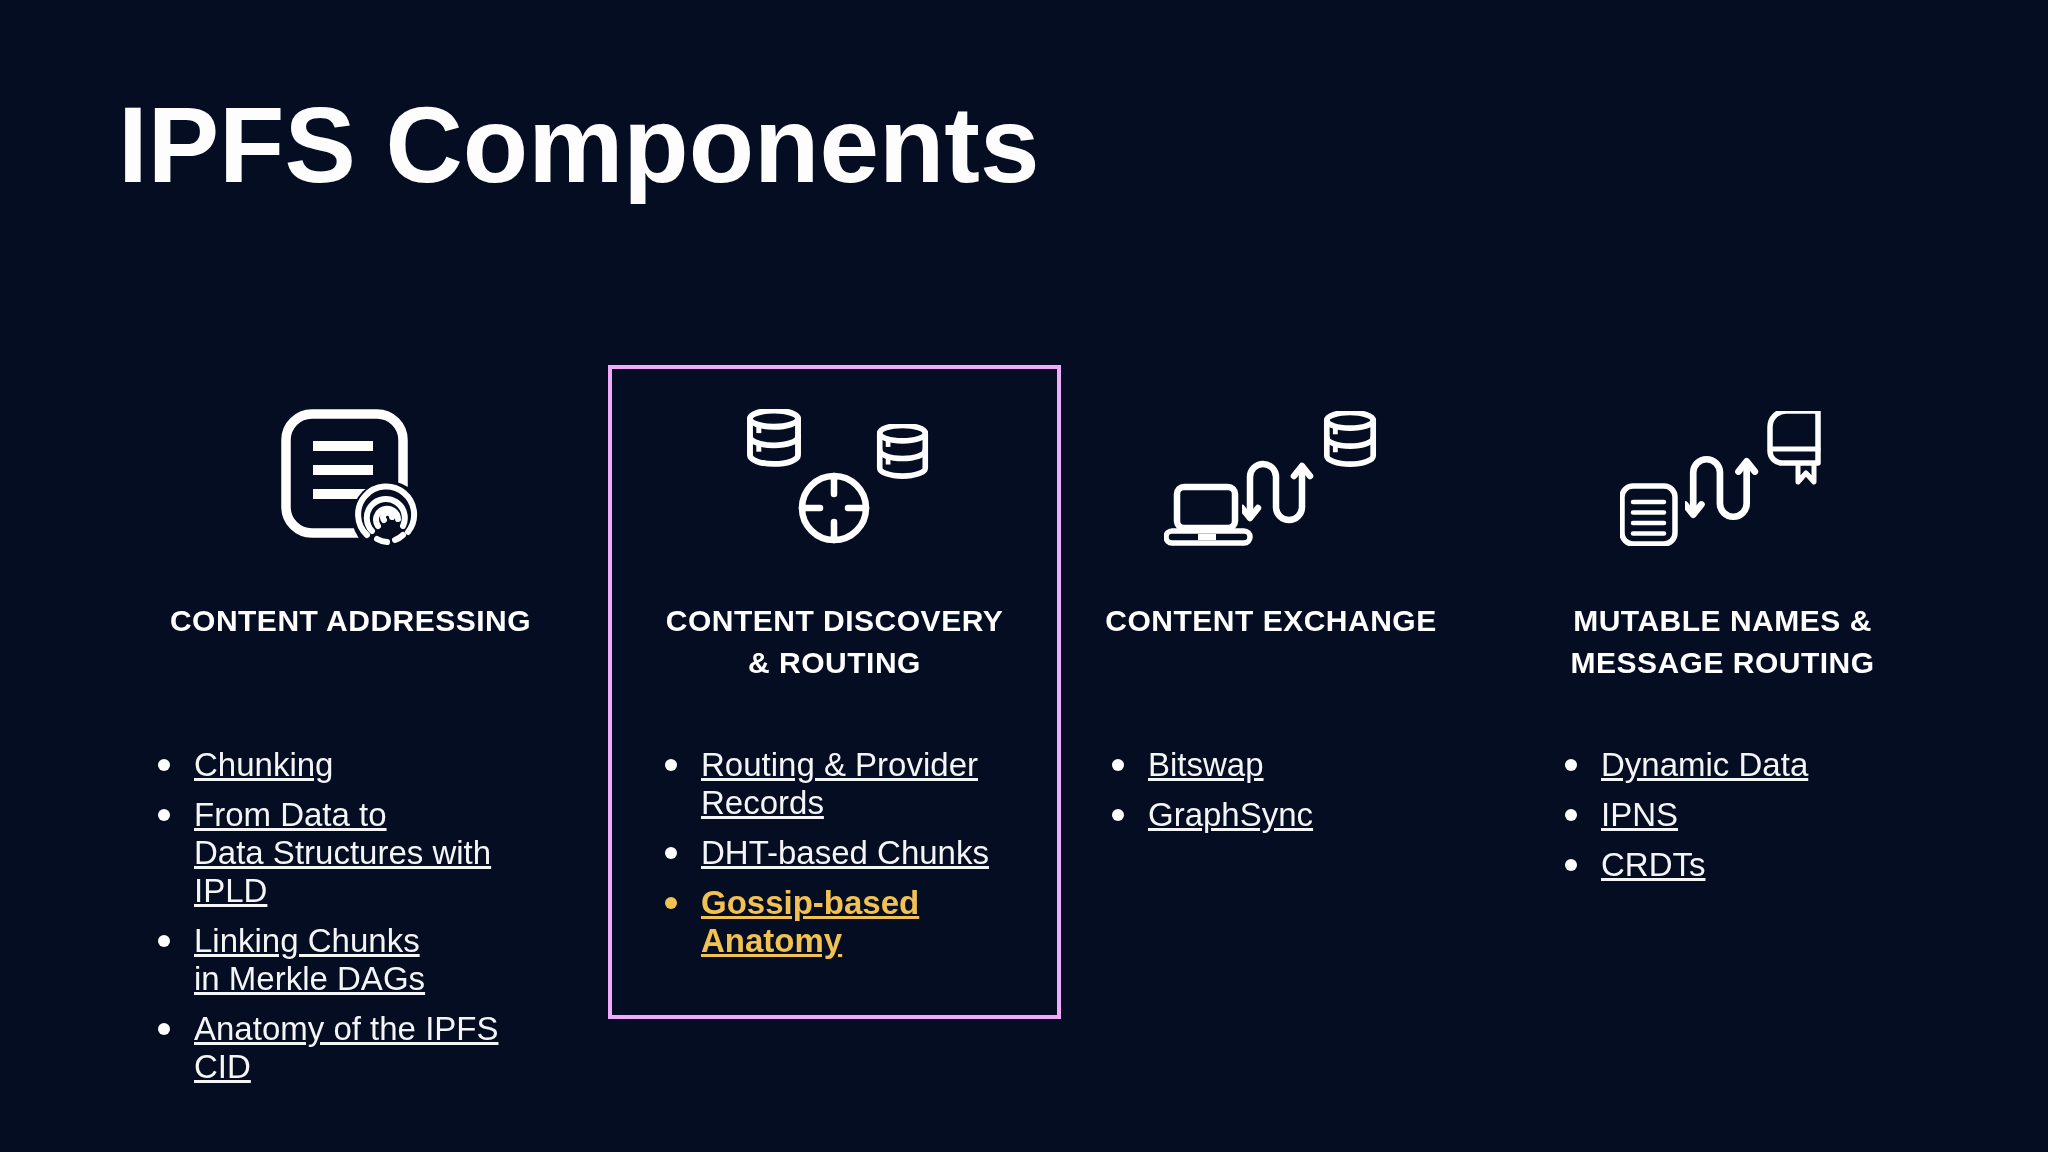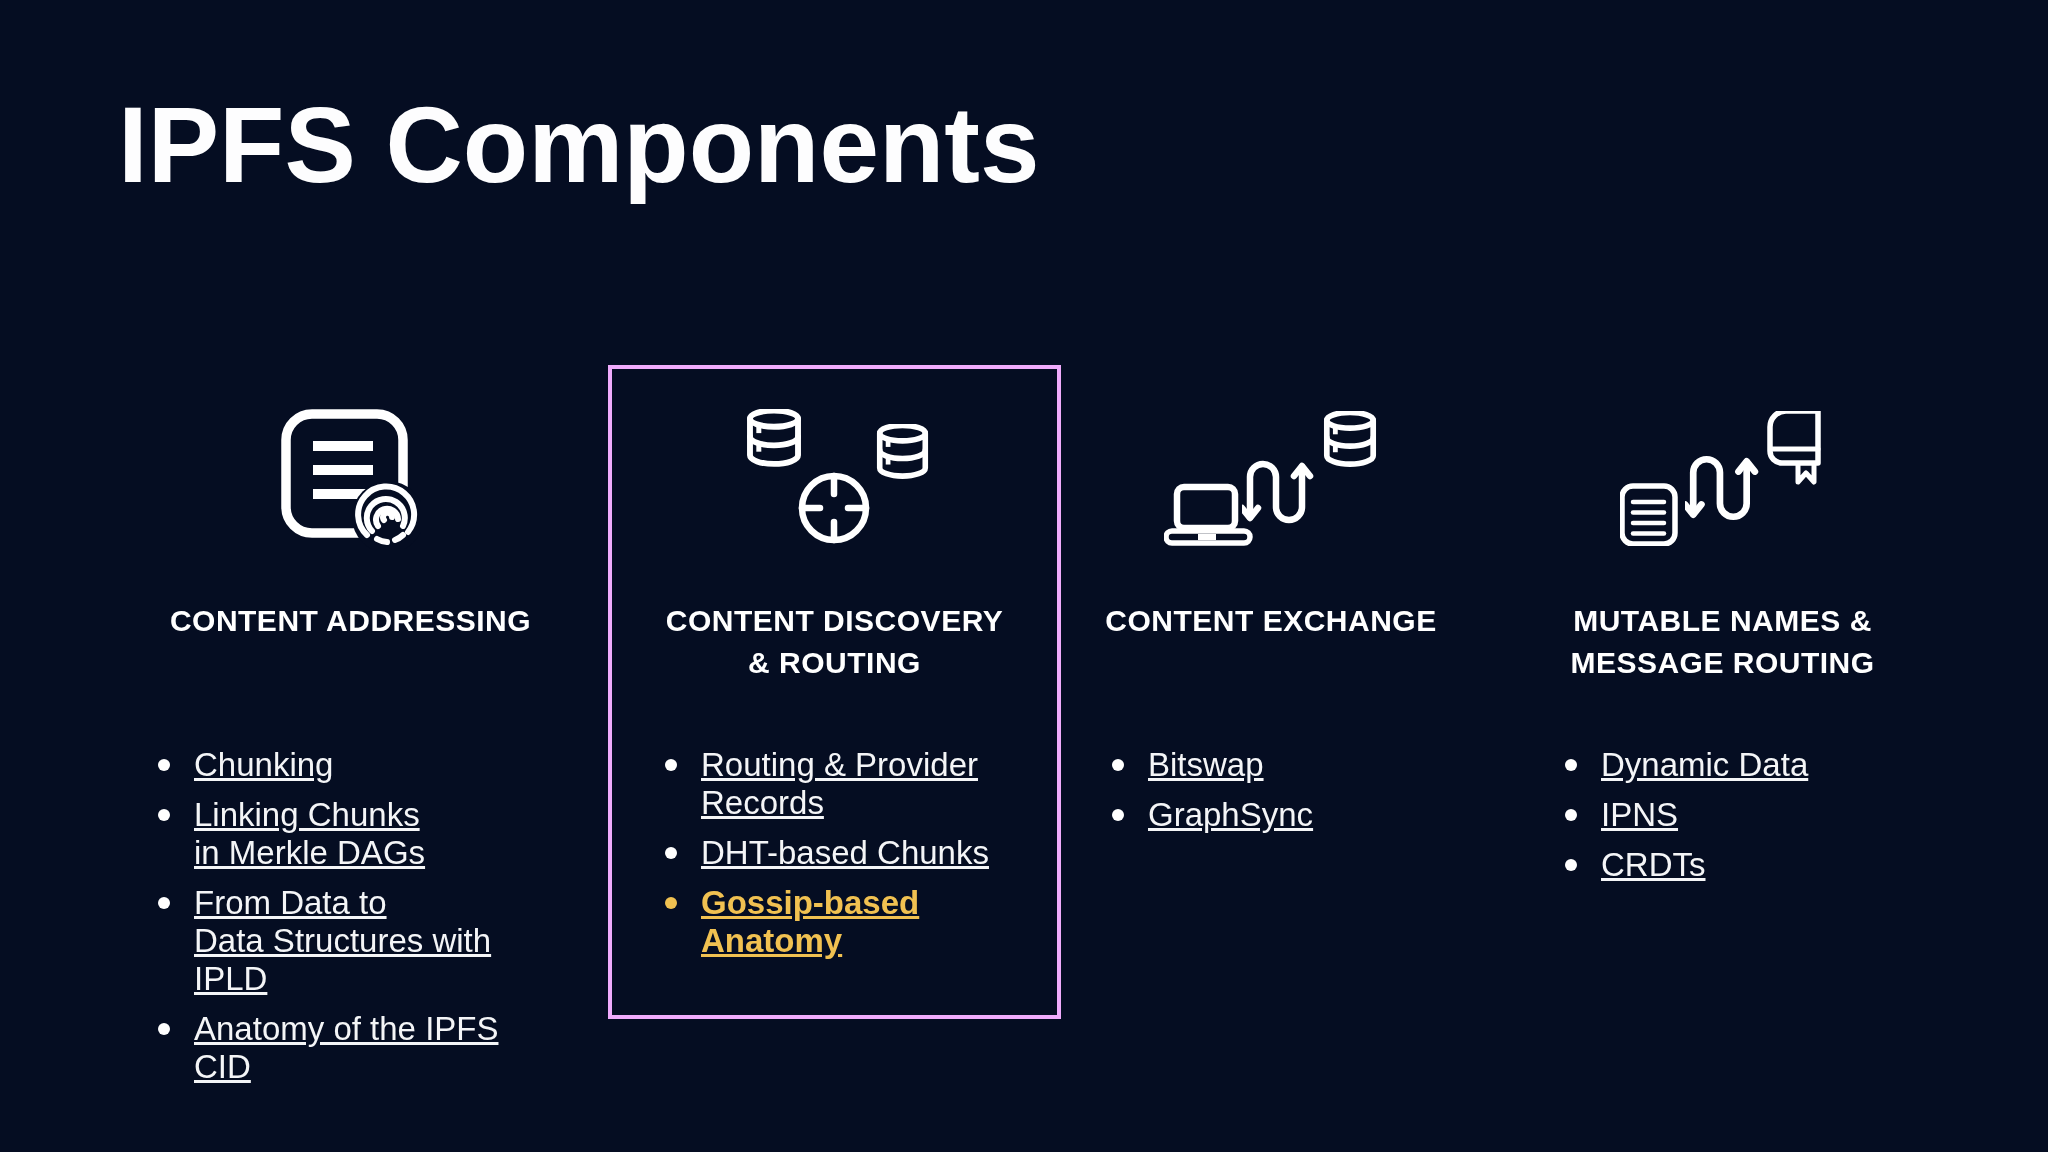--- a/index.html
+++ b/index.html
@@ -97,26 +97,26 @@
       </svg>
     </div>
     <div class="col-heading">
       <span>CONTENT ADDRESSING</span>
     </div>
     <ul class="bullets">
       <li>
           <span>Chunking</span>
         </li>
       <li>
+          <span>From Data to</span>
+          <span>Data Structures with IPLD</span>
+        </li>
+      <li>
           <span>Linking Chunks</span>
           <span>in Merkle DAGs</span>
-        </li>
-      <li>
-          <span>From Data to</span>
-          <span>Data Structures with IPLD</span>
         </li>
       <li>
           <span>Anatomy of the IPFS CID</span>
         </li>
     </ul>
   </div>
 
   <div class="col col-discovery">
     <div class="icon-row">
       <svg width="200" height="140" viewBox="0 0 200 140">

